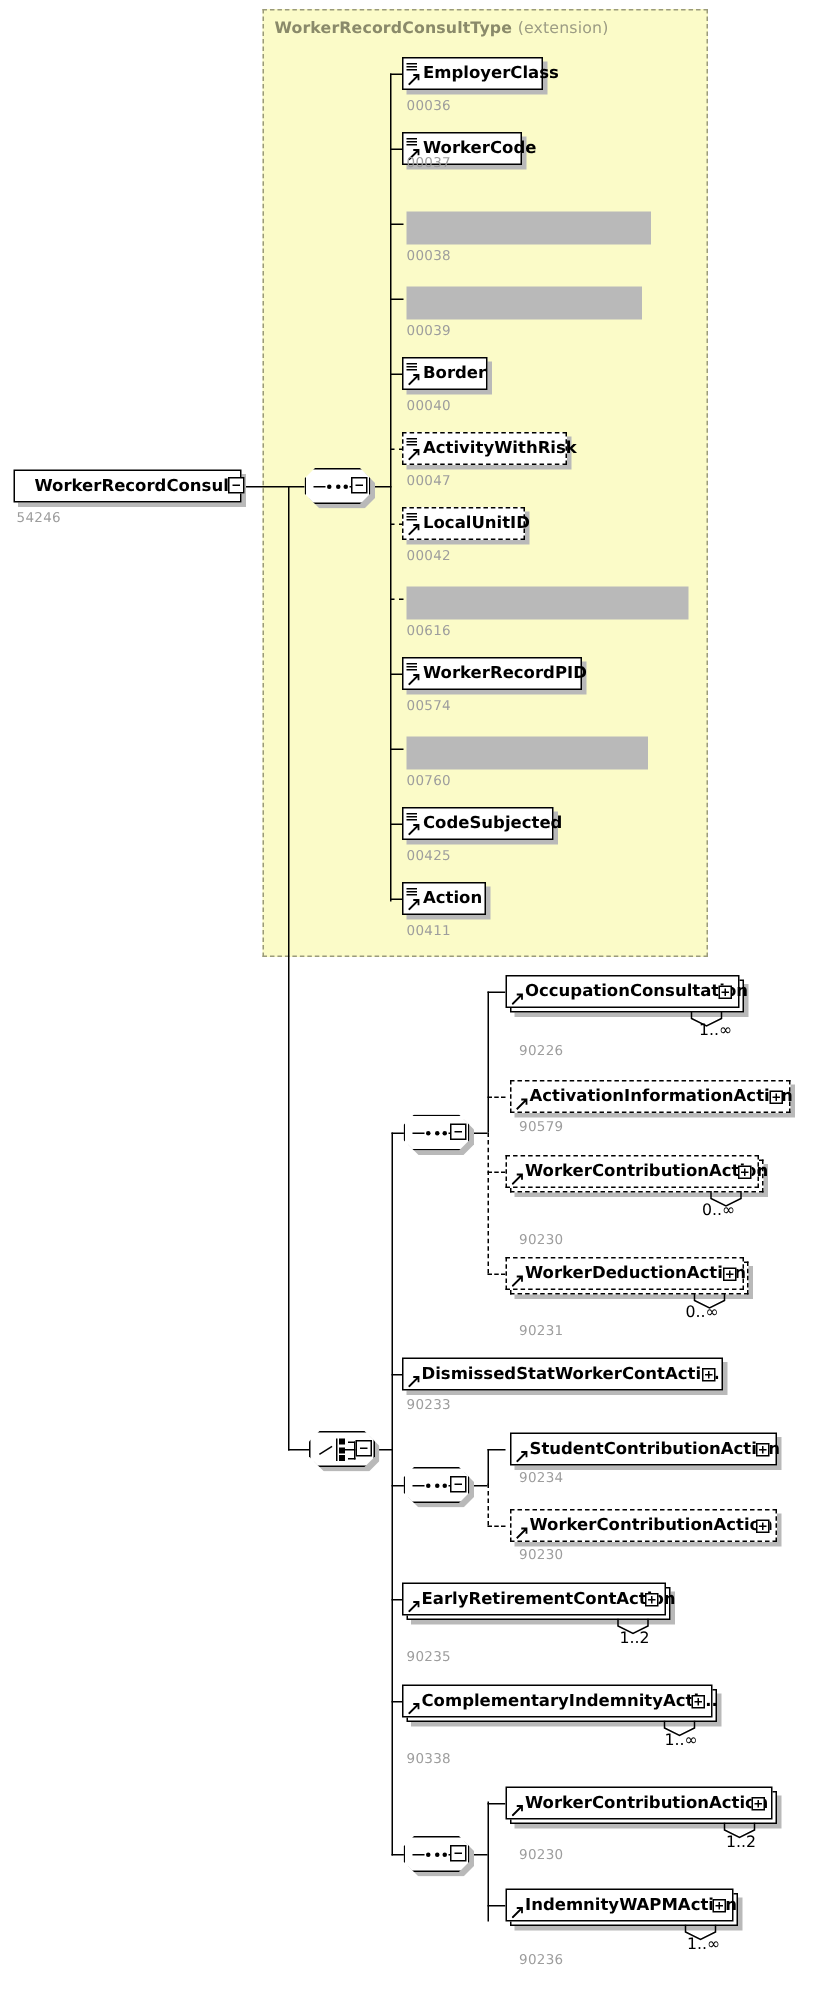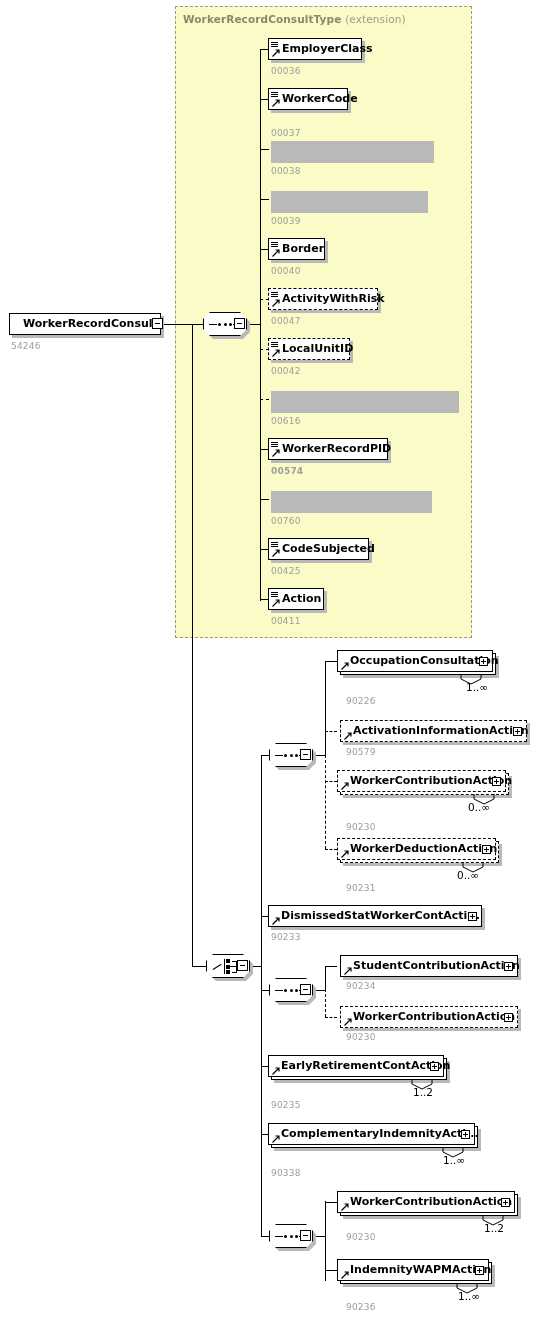--- a/index.html
+++ b/index.html
@@ -192,21 +192,21 @@
     <span class="eicon">
       <i class="l1"></i>
         <i class="l2"></i>
         <i class="l3"></i>
       <svg class="arrowg" viewBox="0 0 8 8">
           <path d="M0.5 7.5 L7 1 M3.5 1 L7 1 L7 4.5" stroke="#000" stroke-width="1.2" fill="none"></path>
         </svg>
     </span>
     <span class="label">WorkerCode</span>
   </div>
-  <div class="idtxt" style="left:271px;top:128px;">00037</div>
+  <div class="idtxt" style="left:271px;top:104px;">00037</div>
 
   <div class="ln lnh" style="left:260px;top:148.5px;width:9px;"></div>
   <div class="shadow" style="left:271px;top:141px;width:163px;height:22px;"></div>
   <div class="idtxt" style="left:271px;top:166px;">00038</div>
 
   <div class="ln lnh" style="left:260px;top:198.5px;width:9px;"></div>
   <div class="shadow" style="left:271px;top:191px;width:157px;height:22px;"></div>
   <div class="idtxt" style="left:271px;top:216px;">00039</div>
 
   <div class="ln lnh" style="left:260px;top:248.5px;width:9px;"></div>
@@ -264,21 +264,21 @@
     <span class="eicon">
       <i class="l1"></i>
         <i class="l2"></i>
         <i class="l3"></i>
       <svg class="arrowg" viewBox="0 0 8 8">
           <path d="M0.5 7.5 L7 1 M3.5 1 L7 1 L7 4.5" stroke="#000" stroke-width="1.2" fill="none"></path>
         </svg>
     </span>
     <span class="label">WorkerRecordPID</span>
   </div>
-  <div class="idtxt" style="left:271px;top:466px;font-weight:bold;">00574</div>
+  <div class="idtxt" style="left:271px;top:466px;">00574</div>
 
   <div class="ln lnh" style="left:260px;top:498.5px;width:9px;"></div>
   <div class="shadow" style="left:271px;top:491px;width:161px;height:22px;"></div>
   <div class="idtxt" style="left:271px;top:516px;">00760</div>
 
   <div class="ln lnh" style="left:260px;top:548.5px;width:9px;"></div>
   <div class="shadow" style="left:271px;top:541px;width:101px;height:22px;"></div>
   <div class="node" style="left:268px;top:538px;width:101px;">
     <span class="eicon">
       <i class="l1"></i>

